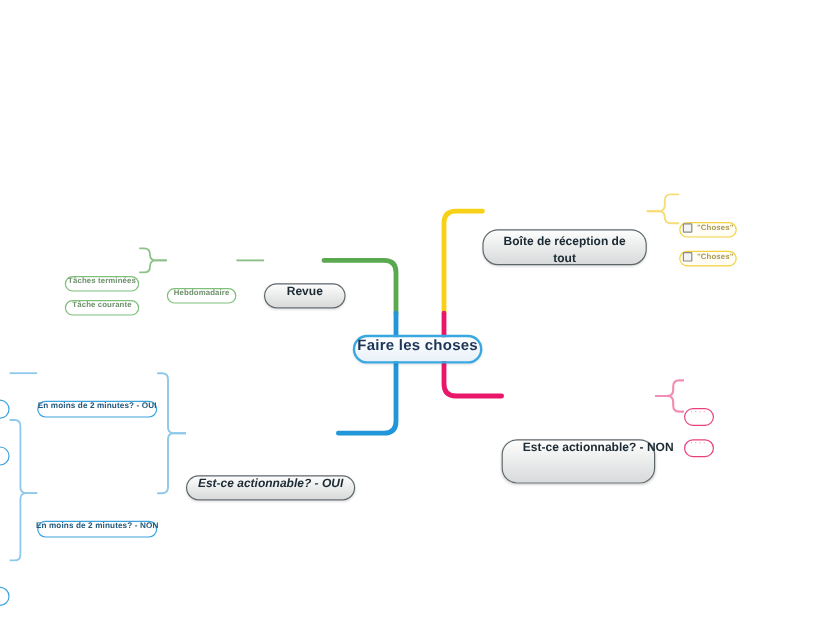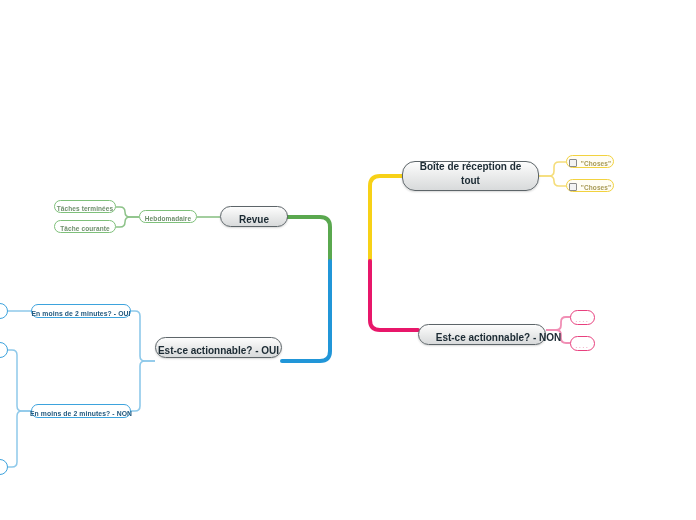--- a/index.html
+++ b/index.html
@@ -6,21 +6,21 @@
   body{
     width:696px;height:520px;
     background:#ffffff;
     font-family:"Liberation Sans", sans-serif;
     overflow:hidden;
     position:relative;
   }
   #canvas{position:absolute;left:0;top:0;width:696px;height:520px;}
   svg.links{position:absolute;left:0;top:0;width:696px;height:520px;pointer-events:none;}
 
-  .node{position:absolute;box-sizing:border-box;display:flex;align-items:flex-end;justify-content:center;white-space:nowrap;}
+  .node{position:absolute;box-sizing:border-box;display:flex;align-items:flex-start;justify-content:center;white-space:nowrap;margin-top:30px;}
 
   
   .n-central{
     border:2px solid #39a7e0;
     border-radius:14px;
     background:linear-gradient(to bottom,#ffffff 0%,#f2f7fb 55%,#e8f1f8 100%);
     color:#1d3557;
     font-weight:bold;
     font-size:12.5px;
     letter-spacing:.2px;
@@ -103,20 +103,23 @@
 
     <path d="M 31 411 L 22 411 Q 17 411 17 406 L 17 355 Q 17 350 12 350 L 8 350" fill="none" stroke="#8ec9ea" stroke-width="1.5"></path>
     <path d="M 31 411 L 22 411 Q 17 411 17 416 L 17 462 Q 17 467 12 467 L 8 467" fill="none" stroke="#8ec9ea" stroke-width="1.5"></path>
 
     <path d="M 370 261 L 370 320 Q 370 330 380 330 L 418 330" fill="none" stroke="#e8176a" stroke-width="4" stroke-linecap="round"></path>
 
     <path d="M 546 330 L 556 330 Q 561 330 561 325 L 561 322 Q 561 317 566 317 L 570 317" fill="none" stroke="#f18fb5" stroke-width="1.8"></path>
     <path d="M 546 330 L 556 330 Q 561 330 561 335 L 561 338 Q 561 343 566 343 L 570 343" fill="none" stroke="#f18fb5" stroke-width="1.8"></path>
   </svg>
 
+  <div class="node n-central" style="left:294px;top:249px;width:108px;height:24px;">
+    <span>Faire les choses</span>
+  </div>
 
   <div class="node n-main two-line" style="left:402px;top:161px;width:137px;height:30px;">
     <div style="display:flex;flex-direction:column;align-items:flex-start;">
       <span>Boîte de réception de tout</span>
     </div>
   </div>
 
   <div class="node n-sub yellow" style="left:566px;top:155px;width:48px;height:13px;">
     <span class="cb-row">
       <span class="cb"></span>
@@ -140,37 +143,37 @@
   </div>
 
   <div class="node n-sub green" style="left:54px;top:200px;width:62px;height:13px;">
     <span>Tâches terminées</span>
   </div>
 
   <div class="node n-sub green" style="left:54px;top:220px;width:62px;height:13px;">
     <span>Tâche courante</span>
   </div>
 
-  <div class="node n-main" style="left:155px;top:337px;width:127px;height:21px;">
+  <div class="node n-main" style="left:155px;top:366px;width:141px;height:21px;font-style:italic;">
     <span>Est-ce actionnable? - OUI</span>
   </div>
 
   <div class="node n-sub blue blue-lg" style="left:31px;top:304px;width:100px;height:14px;">
     <span>En moins de 2 minutes? - OUI</span>
   </div>
 
   <div class="node n-sub blue blue-lg" style="left:31px;top:404px;width:100px;height:14px;">
     <span>En moins de 2 minutes? - NON</span>
   </div>
 
   <div class="node n-sub blue" style="left:-24px;top:303px;width:32px;height:16px;"></div>
   <div class="node n-sub blue" style="left:-24px;top:342px;width:32px;height:16px;"></div>
   <div class="node n-sub blue" style="left:-24px;top:459px;width:32px;height:16px;"></div>
 
-  <div class="node n-main" style="left:418px;top:324px;width:128px;height:21px;padding-left:33px;">
+  <div class="node n-main" style="left:418px;top:336px;width:128px;height:37px;padding-left:33px;">
     <span>Est-ce actionnable? - NON</span>
   </div>
 
   <div class="node n-sub pink" style="left:570px;top:310px;width:25px;height:15px;">
     <span class="dots">····</span>
   </div>
 
   <div class="node n-sub pink" style="left:570px;top:336px;width:25px;height:15px;">
     <span class="dots">····</span>
   </div>

